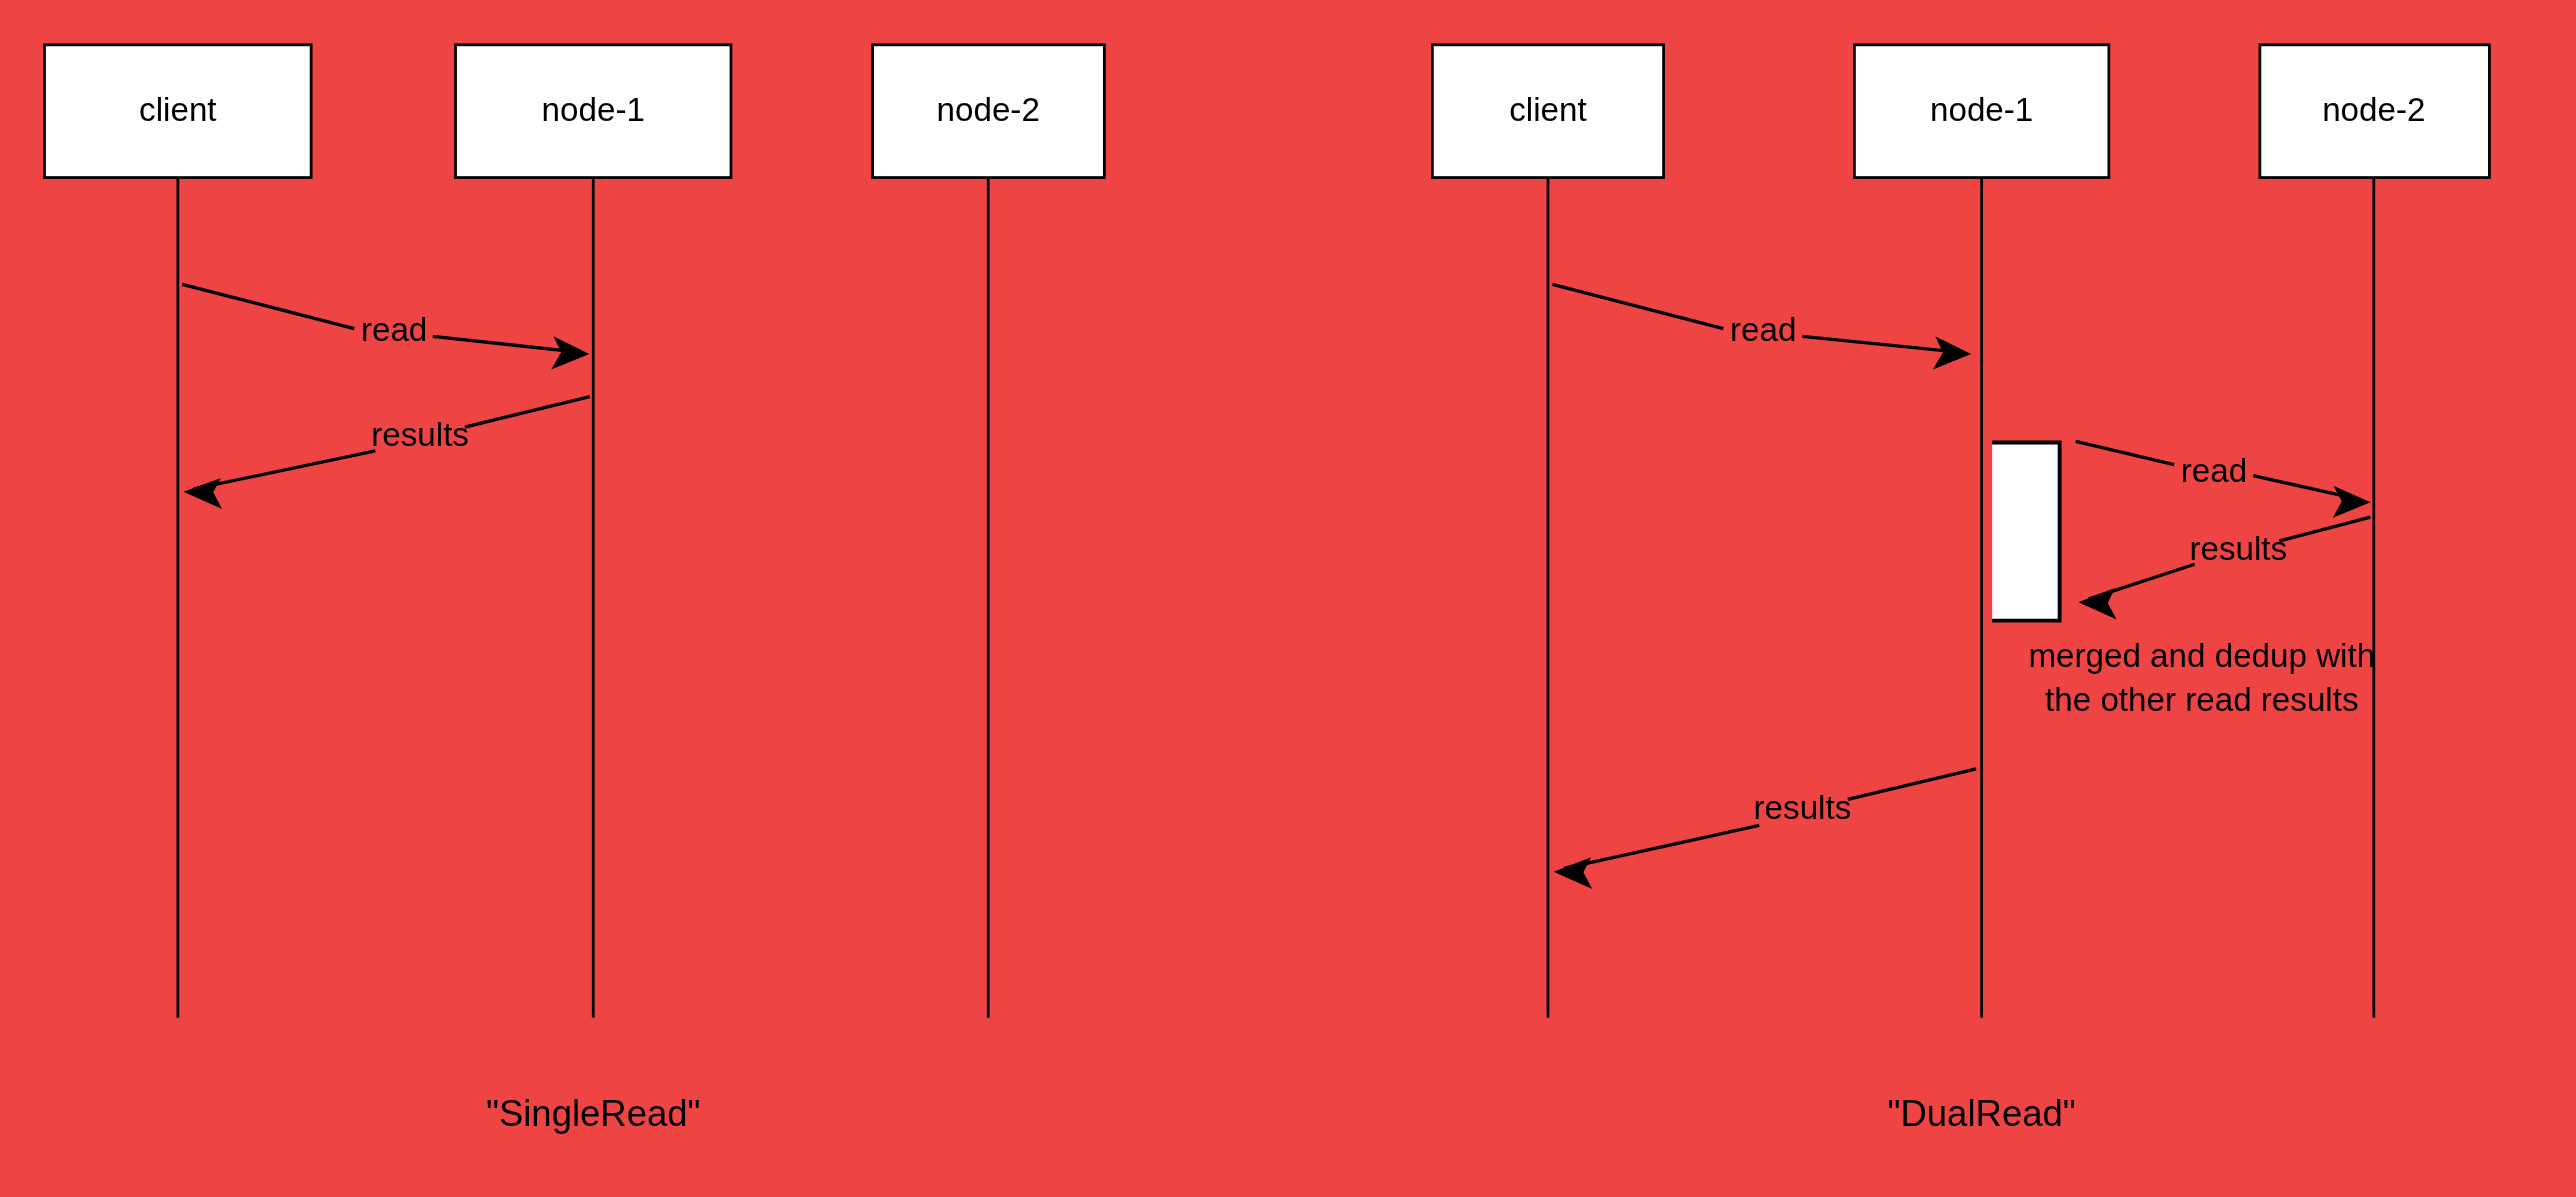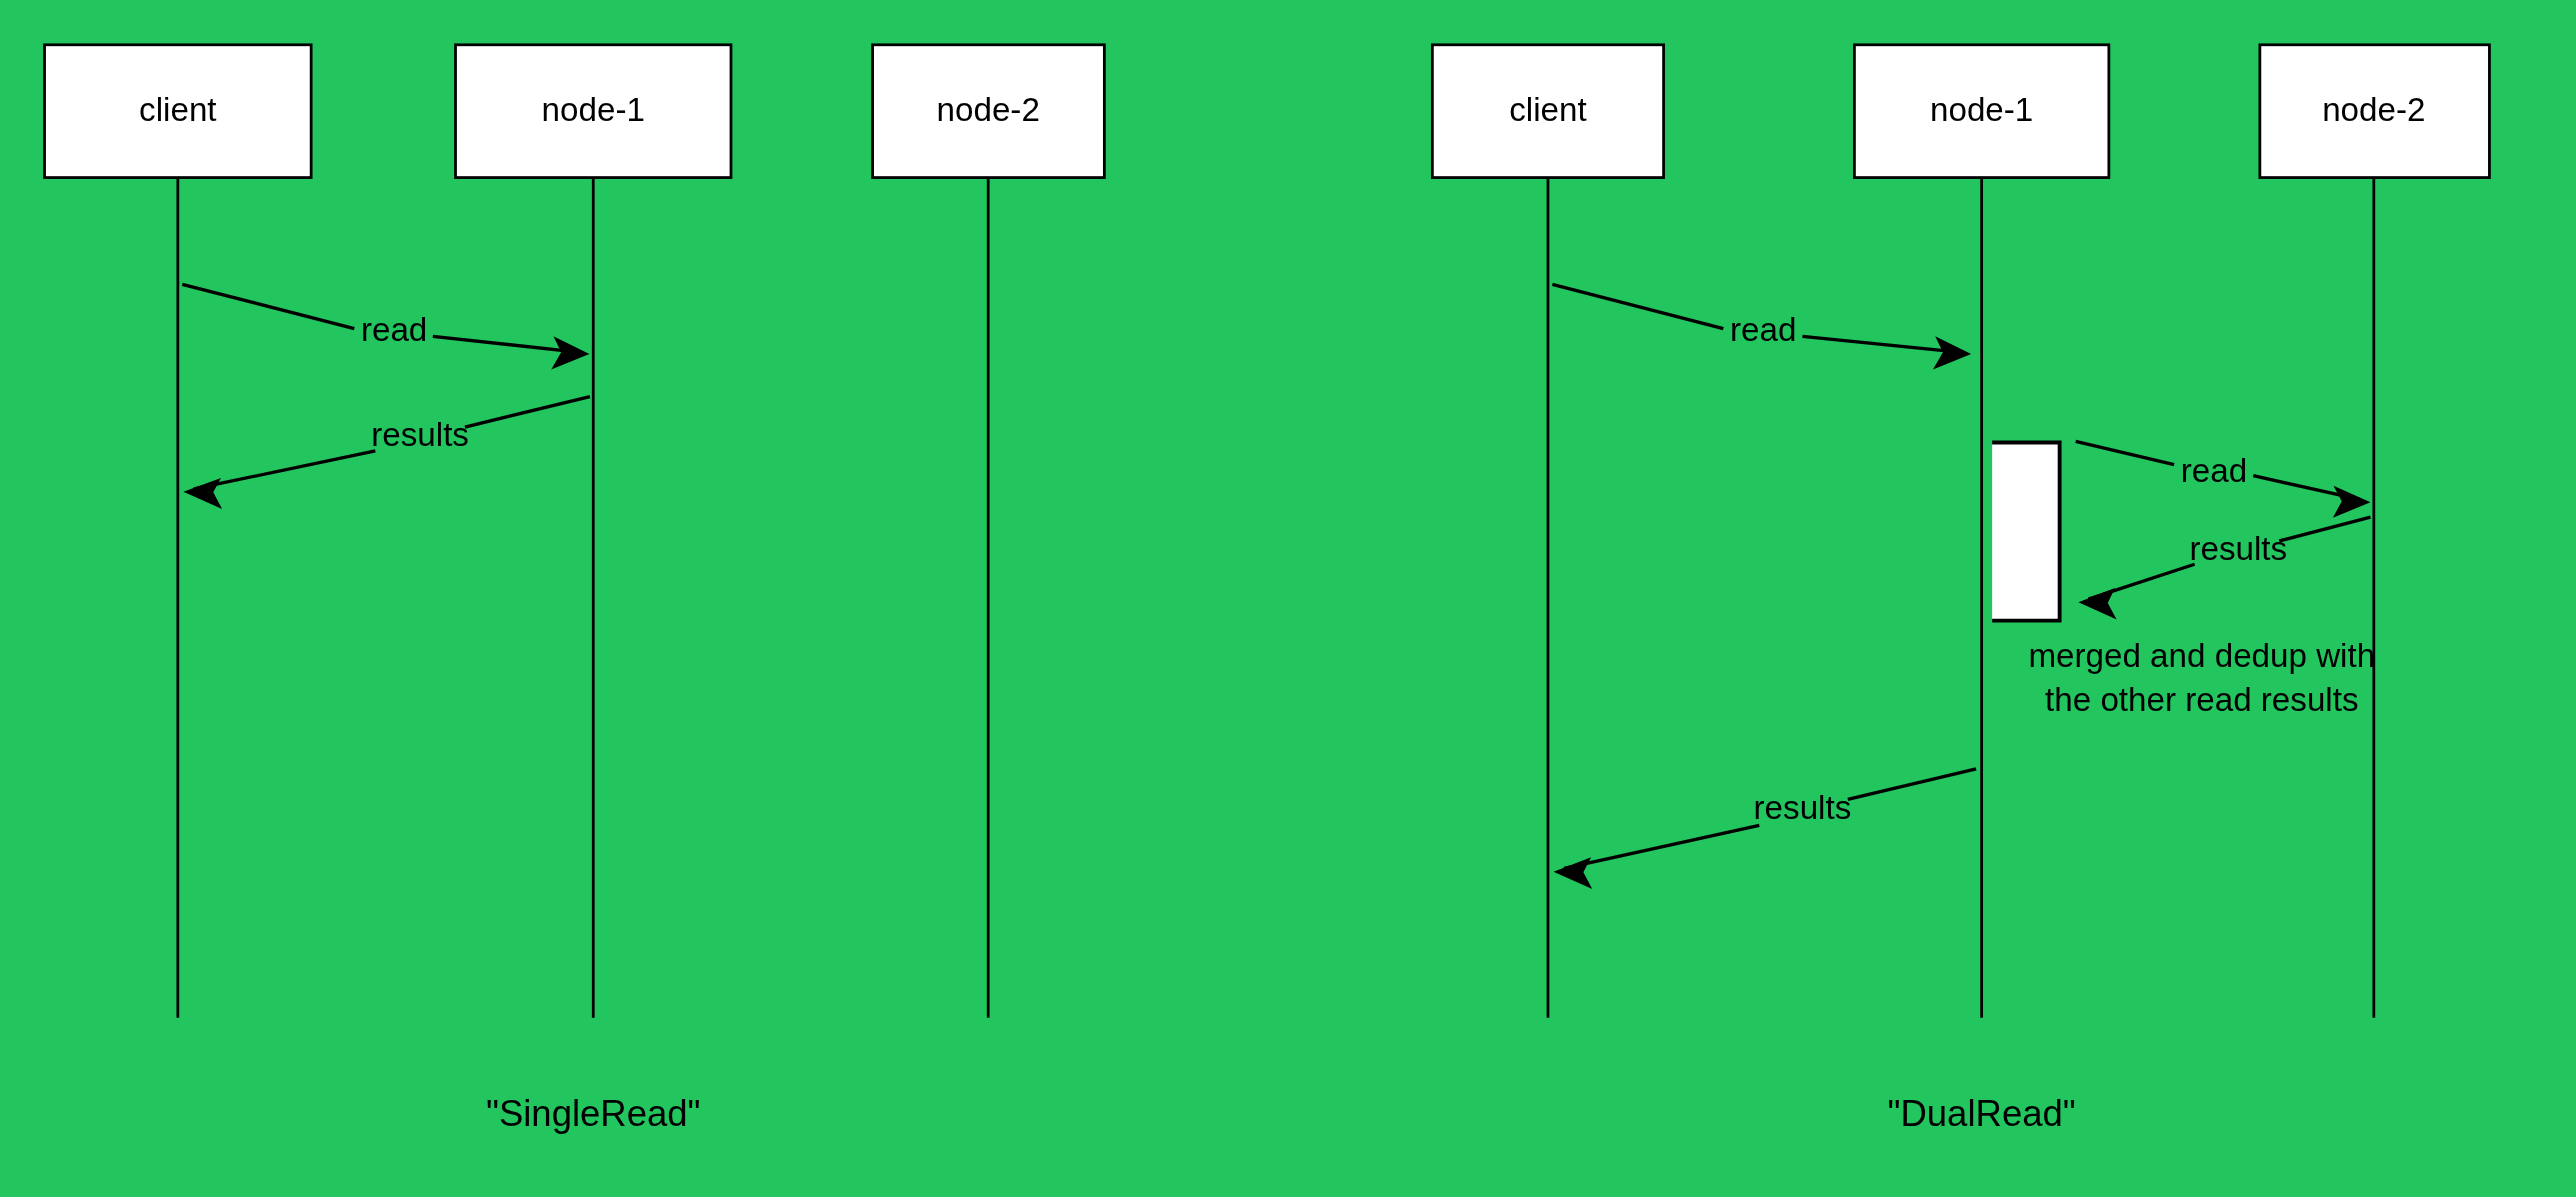--- a/index.html
+++ b/index.html
@@ -10,21 +10,21 @@
   body {
     width: 2576px;
     height: 1197px;
     font-family: "Liberation Sans", sans-serif;
     overflow: hidden;
   }
   #diagram-root {
     position: relative;
     width: 2576px;
     height: 1197px;
-    background: #22c55e;
+    background: #ef4444;
   }
   svg.canvas {
     position: absolute;
     top: 0;
     left: 0;
     width: 2576px;
     height: 1197px;
     display: block;
   }
   .participant-box {

